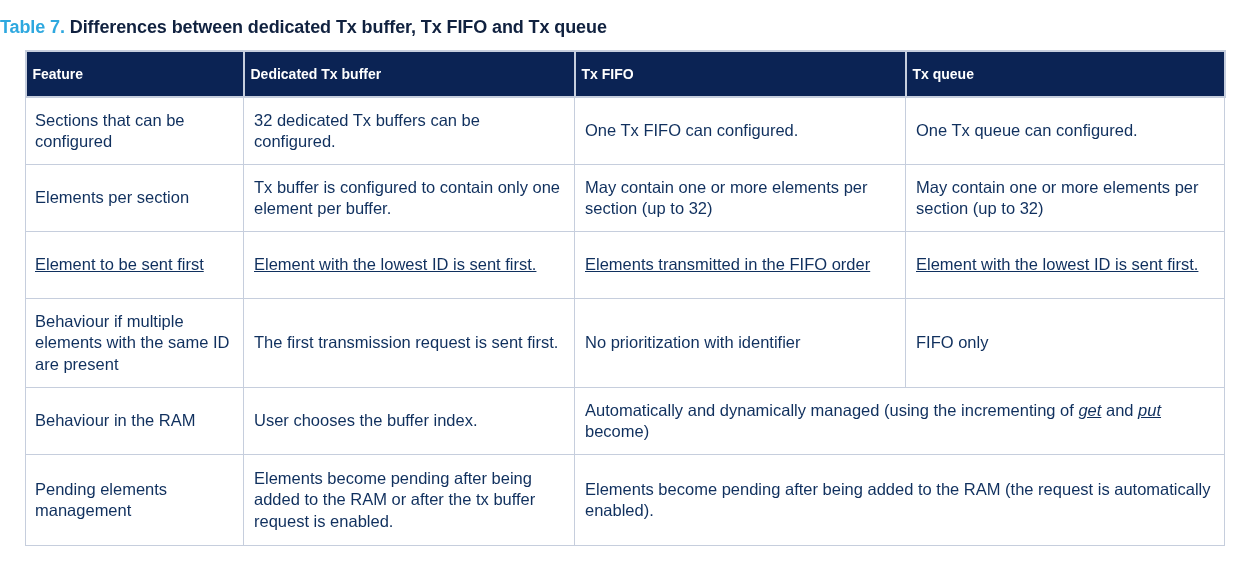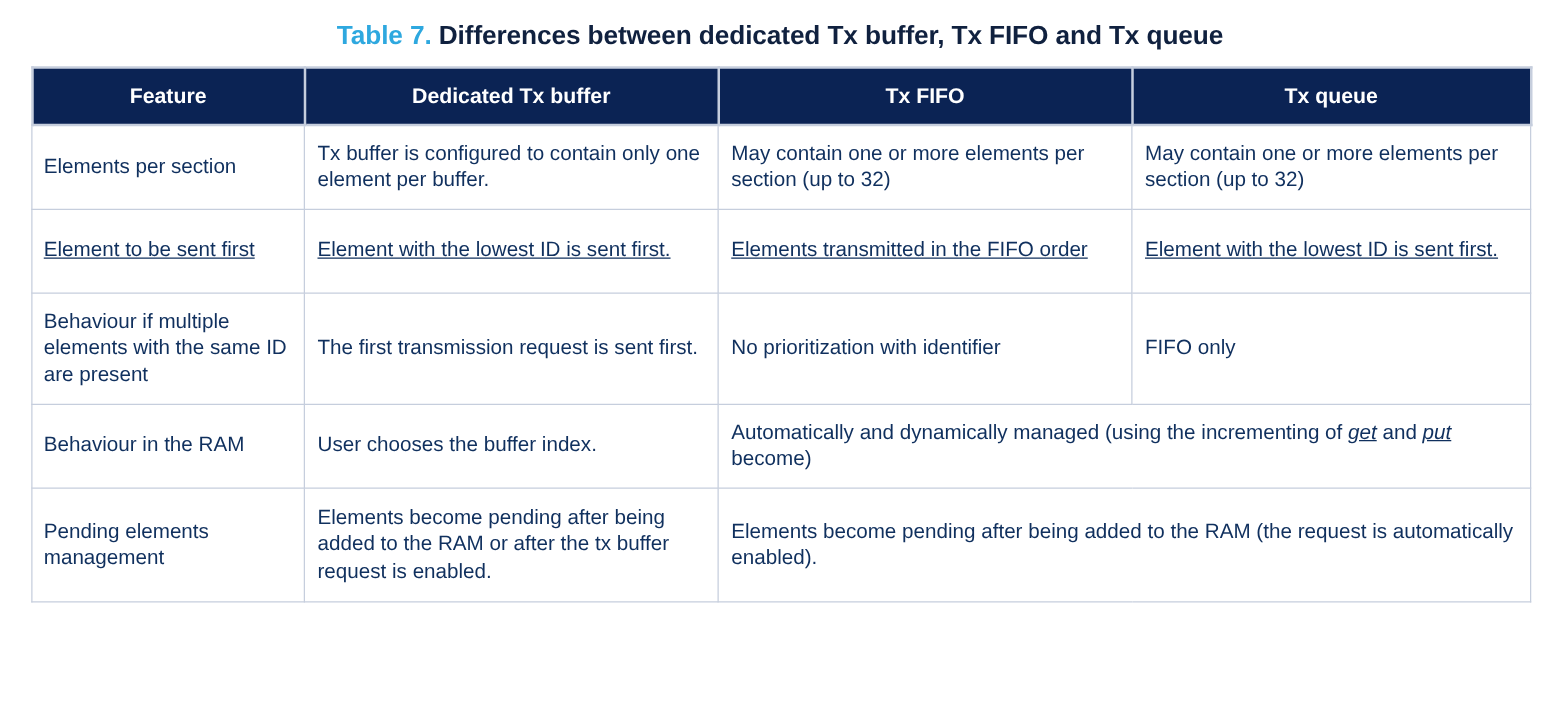--- a/index.html
+++ b/index.html
@@ -16,22 +16,22 @@
 
   .page {
     position: relative;
     width: 1248px;
     height: 569px;
     box-sizing: border-box;
   }
 
   
   .caption {
-    text-align: center;
-    font-size: 21px;
+    text-align: left;
+    font-size: 18px;
     font-weight: bold;
     color: #16243f;
     padding-top: 17px;
     padding-bottom: 0;
     letter-spacing: -0.1px;
     white-space: nowrap;
   }
   .caption .tbl-num {
     color: #2ea8df;
   }
@@ -53,23 +53,23 @@
   }
 
   table.cmp col.c-feature   { width: 218px; }
   table.cmp col.c-ded       { width: 331px; }
   table.cmp col.c-fifo      { width: 331px; }
   table.cmp col.c-queue     { width: 319px; }
 
   table.cmp thead th {
     background: #0b2354;
     color: #ffffff;
-    font-size: 17px;
+    font-size: 14px;
     font-weight: bold;
-    text-align: center;
+    text-align: left;
     vertical-align: middle;
     height: 40px;
     padding: 2px 6px;
     border-left: 2px solid #c6cedd;
     border-right: 2px solid #c6cedd;
     border-top: 2px solid #c6cedd;
     border-bottom: 2px solid #c6cedd;
   }
   table.cmp thead th.first { border-left: 2px solid #c6cedd; }
 
@@ -119,20 +119,26 @@
       <thead>
         <tr>
           <th class="first">Feature</th>
           <th>Dedicated Tx buffer</th>
           <th>Tx FIFO</th>
           <th>Tx queue</th>
         </tr>
       </thead>
       <tbody>
 
+        <tr class="r1">
+          <td class="feature">Sections that can be configured</td>
+          <td>32 dedicated Tx buffers can be configured.</td>
+          <td>One Tx FIFO can configured.</td>
+          <td>One Tx queue can configured.</td>
+        </tr>
 
         <tr class="r2">
           <td class="feature">Elements per section</td>
           <td>Tx buffer is configured to contain only one element per buffer.</td>
           <td>May contain one or more elements per section (up to 32)</td>
           <td>May contain one or more elements per section (up to 32)</td>
         </tr>
 
         <tr class="r3">
           <td class="feature">Element to be sent first</td>

